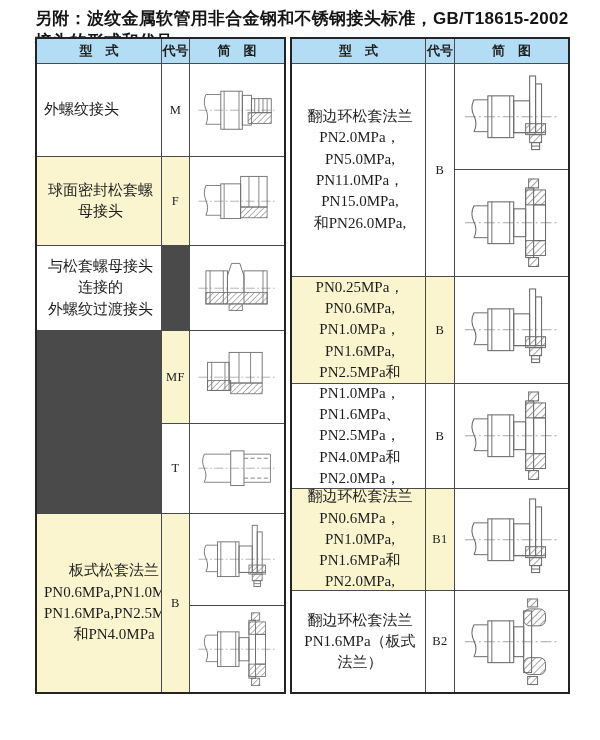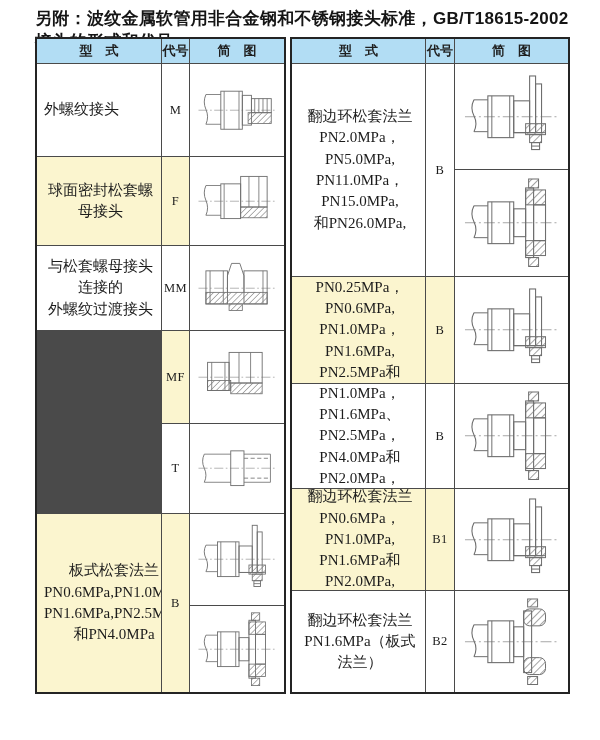--- a/index.html
+++ b/index.html
@@ -80,21 +80,20 @@
           <line x1="34" y1="24" x2="34" y2="66" stroke="#6e6e6e" stroke-width="1"></line>
           <rect x="54" y="15" width="32" height="37" stroke="#6e6e6e" stroke-width="1.1" fill="none"></rect>
           <line x1="64" y1="15" x2="64" y2="52" stroke="#6e6e6e" stroke-width="1"></line>
           <line x1="76" y1="15" x2="76" y2="52" stroke="#6e6e6e" stroke-width="1"></line>
           <rect x="54" y="52" width="32" height="13" fill="url(#hx)" stroke="#6e6e6e" stroke-width="1"></rect>
         </svg>
       </div>
 
     <div class="cell type" style="grid-area:4/1">与松套螺母接头连接的
 外螺纹过渡接头</div>
-    <div class="cell code" style="grid-area:4/2">MM</div>
     <div class="cell diag" style="grid-area:4/3">
         <svg viewBox="0 0 100 90" preserveAspectRatio="xMidYMid meet">
           <line x1="3" y1="45" x2="97" y2="45" stroke="#909090" stroke-width="0.8" stroke-dasharray="11 3 2 3"></line>
           <rect x="12" y="24" width="26" height="40" stroke="#6e6e6e" stroke-width="1.1" fill="none"></rect>
           <line x1="17" y1="24" x2="17" y2="64" stroke="#6e6e6e" stroke-width="1"></line>
           <line x1="33" y1="24" x2="33" y2="64" stroke="#6e6e6e" stroke-width="1"></line>
           <path d="M38,30 L43,15 L53,15 L58,30" stroke="#6e6e6e" stroke-width="1.1" fill="none"></path>
           <line x1="38" y1="30" x2="38" y2="50" stroke="#6e6e6e" stroke-width="1"></line>
           <line x1="58" y1="30" x2="58" y2="50" stroke="#6e6e6e" stroke-width="1"></line>
           <rect x="58" y="24" width="28" height="40" stroke="#6e6e6e" stroke-width="1.1" fill="none"></rect>

